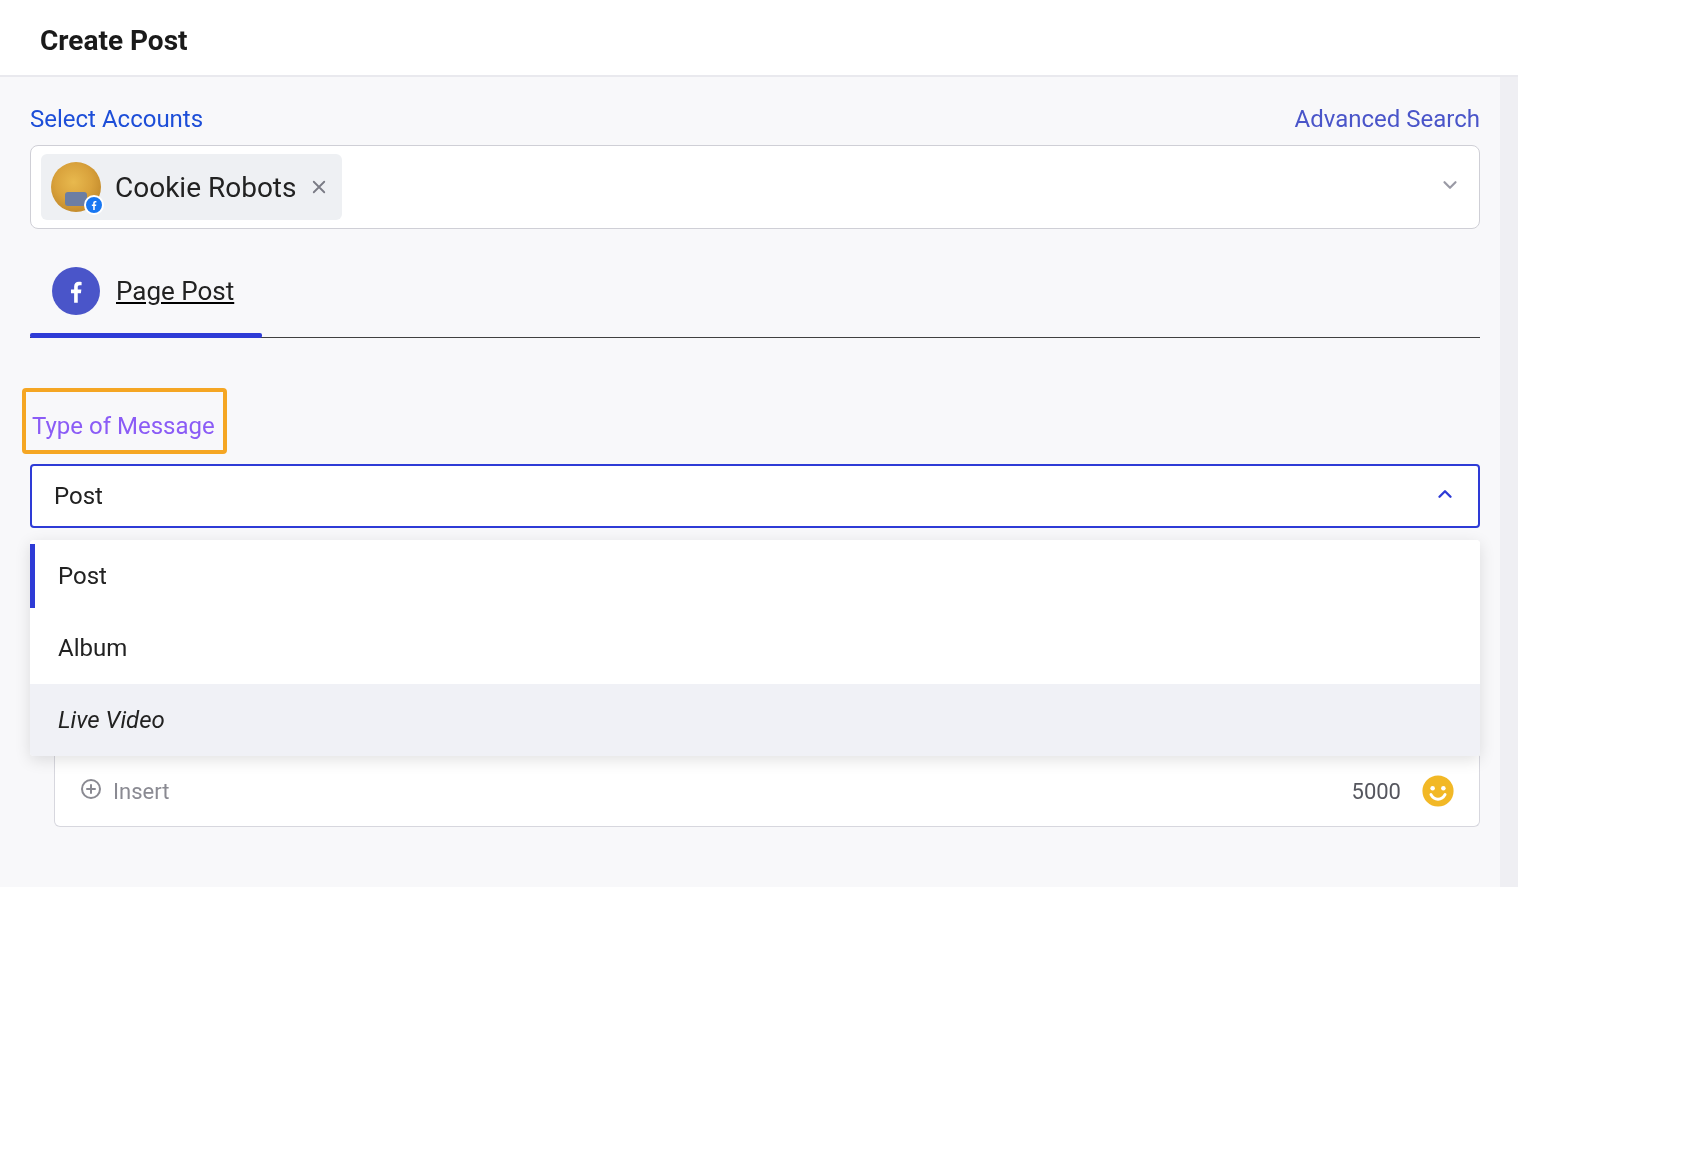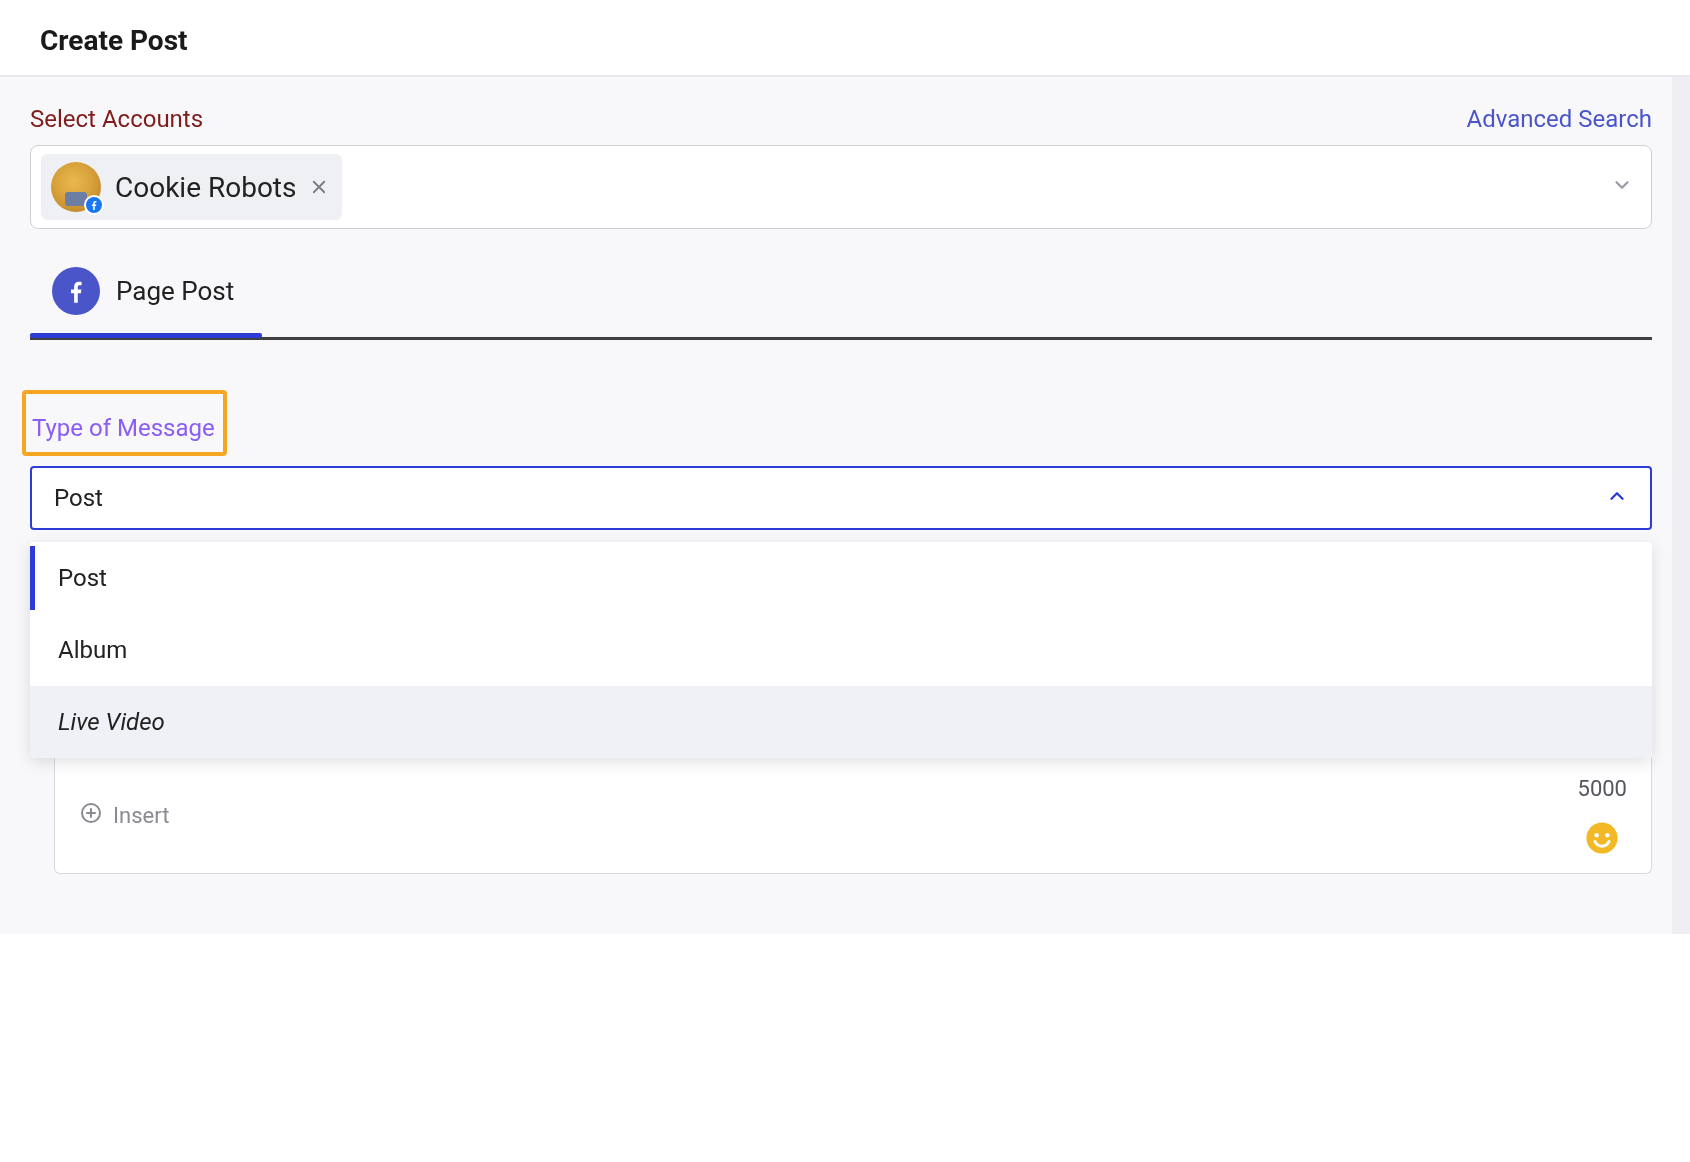--- a/index.html
+++ b/index.html
@@ -8,21 +8,21 @@
       padding: 0;
       font-family: -apple-system, BlinkMacSystemFont, "Segoe UI", Roboto, Helvetica, Arial, sans-serif;
     }
     body {
       background: #fff;
       width: 1690px;
       height: 1162px;
       overflow: hidden;
     }
     .page {
-      width: 1690px;
+      width: 1518px;
       transform-origin: top left;
     }
     .header {
       padding: 24px 40px 18px 40px;
     }
     .header h1 {
       font-size: 28px;
       font-weight: 700;
       color: #1a1a1a;
     }
@@ -36,21 +36,21 @@
       position: relative;
     }
     .row-top {
       display: flex;
       justify-content: space-between;
       align-items: flex-end;
       margin-bottom: 12px;
     }
     .section-label {
       font-size: 24px;
-      color: #7f1d1d;
+      color: #1d4ed8;
       font-weight: 400;
     }
     .advanced-search {
       font-size: 24px;
       color: #4a55c9;
       text-decoration: none;
       cursor: pointer;
     }
     .accounts-box {
       background: #fff;
@@ -114,22 +114,23 @@
     }
     .chip-close svg{ width:18px; height:18px; }
     .chevron-down {
       color: #9a9aa5;
       cursor: pointer;
     }
     .chevron-down svg{ width:22px; height:22px; }
 
     .tabs-row {
       margin-top: 28px;
-      border-bottom: 3px solid #404040;
-      display: flex;
+      border-bottom: 1px solid #404040;
+      display: flex;
+      text-decoration: underline;
     }
     .tab {
       display: inline-flex;
       align-items: center;
       gap: 16px;
       padding: 10px 22px 22px 22px;
       position: relative;
       cursor: pointer;
     }
     .tab.active::after {
@@ -244,21 +245,21 @@
       margin-left: 24px;
     }
     .insert-group{
       display:flex; align-items:center; gap:10px;
       color:#8a8a92;
       font-size:22px;
       cursor:pointer;
     }
     .insert-group svg{ width:24px; height:24px; }
     .bar-right{
-      display:flex; align-items:center; gap:20px;flex-direction:column;
+      display:flex; align-items:center; gap:20px;
     }
     .char-count{
       font-size:22px;
       color:#55565e;
     }
     .emoji-icon{
       width:34px; height:34px;
       cursor:pointer;
     }
     .right-scroll{

